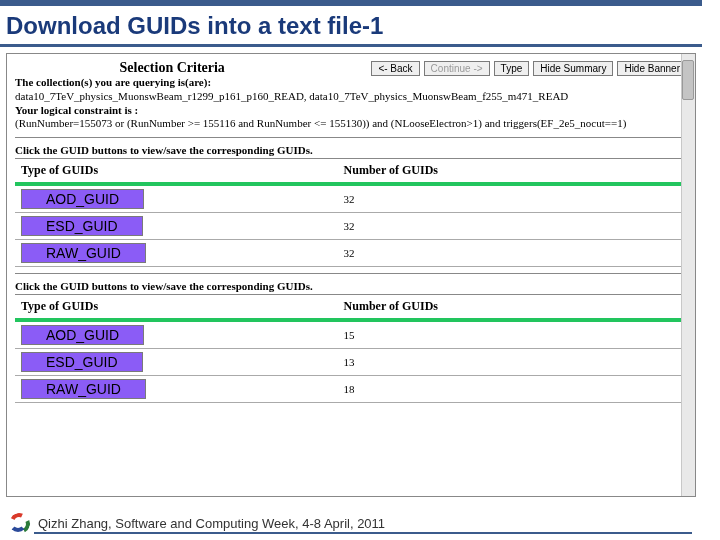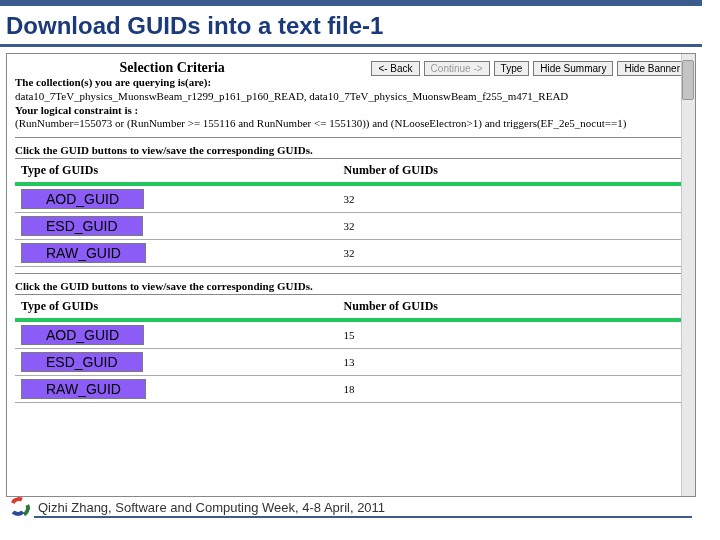--- a/index.html
+++ b/index.html
@@ -18,21 +18,21 @@
   .para { font-size: 11px; line-height: 1.25; }
   .bold { font-weight: bold; }
   .hr { border: none; border-top: 1px solid #888; margin: 6px 0; }
   table.guid { width: 100%; border-collapse: collapse; font-size: 11px; }
   table.guid th { font-weight: bold; font-family: "Times New Roman", serif; font-size: 12px; padding: 4px 6px; border-top: 1px solid #888; border-bottom: 4px solid #22c55e; text-align: left; }
   table.guid th:first-child { width: 48%; }
   table.guid td { padding: 3px 6px; border-bottom: 1px solid #aaa; vertical-align: middle; }
   .cellbtn { font-family: Arial, sans-serif; font-size: 14px; padding: 1px 24px; border: 1px solid #7a7a7a; background: #8b5cf6; cursor: pointer; }
   .scroll-stub { position: absolute; right: 0; top: 0; bottom: 0; width: 14px; background: #e9e9e9; border-left: 1px solid #c8c8c8; }
   .scroll-thumb { position: absolute; right: 1px; top: 6px; width: 12px; height: 40px; background: #c4c4c4; border: 1px solid #999; border-radius: 2px; }
-  .footer { position: absolute; left: 0; right: 0; bottom: 16px; height: 34px; display: flex; align-items: center; padding: 0 8px; }
+  .footer { position: absolute; left: 0; right: 0; bottom: 0; height: 34px; display: flex; align-items: center; padding: 0 8px; }
   .logo { width: 20px; height: 20px; position: relative; margin-right: 8px; margin-left: 2px; }
   .logo .arc { position: absolute; border: 4px solid; border-radius: 50%; width: 18px; height: 18px; }
   .logo .a1 { border-color: #d93a2b transparent transparent transparent; top: 0; left: 0; transform: rotate(-20deg);}
   .logo .a2 { border-color: transparent #2b7a3a transparent transparent; top: 2px; left: 2px; transform: rotate(20deg);}
   .logo .a3 { border-color: transparent transparent #2b4a9a transparent; top: 1px; left: -1px; transform: rotate(0deg);}
   .foot-text { font-family: Arial, sans-serif; font-size: 13px; color: #333; }
   .foot-rule { position: absolute; left: 34px; right: 10px; bottom: 6px; height: 2px; background: #3b5b8c; }
 </style>
 </head>
 <body>

